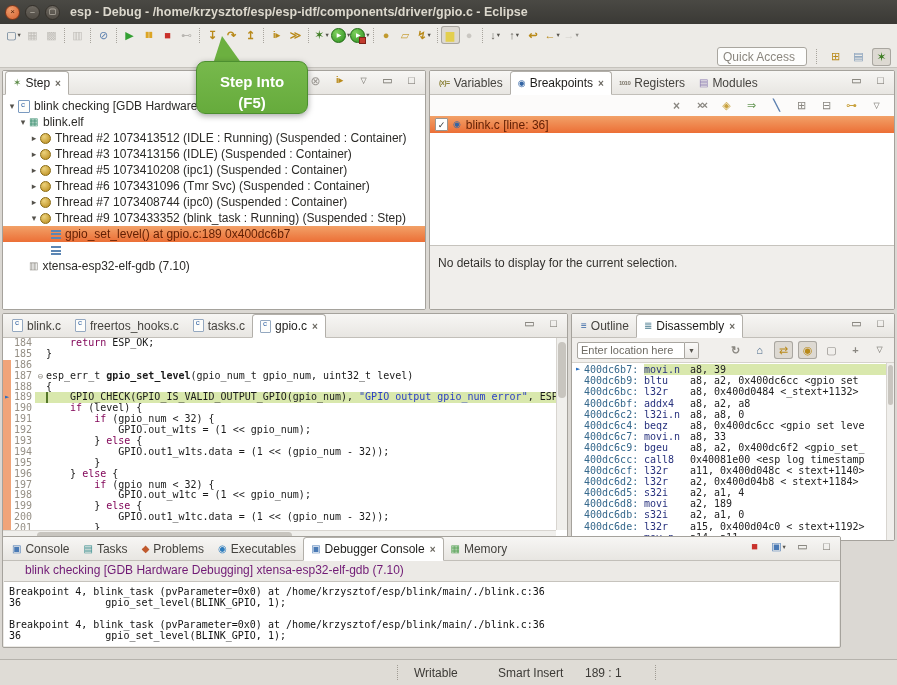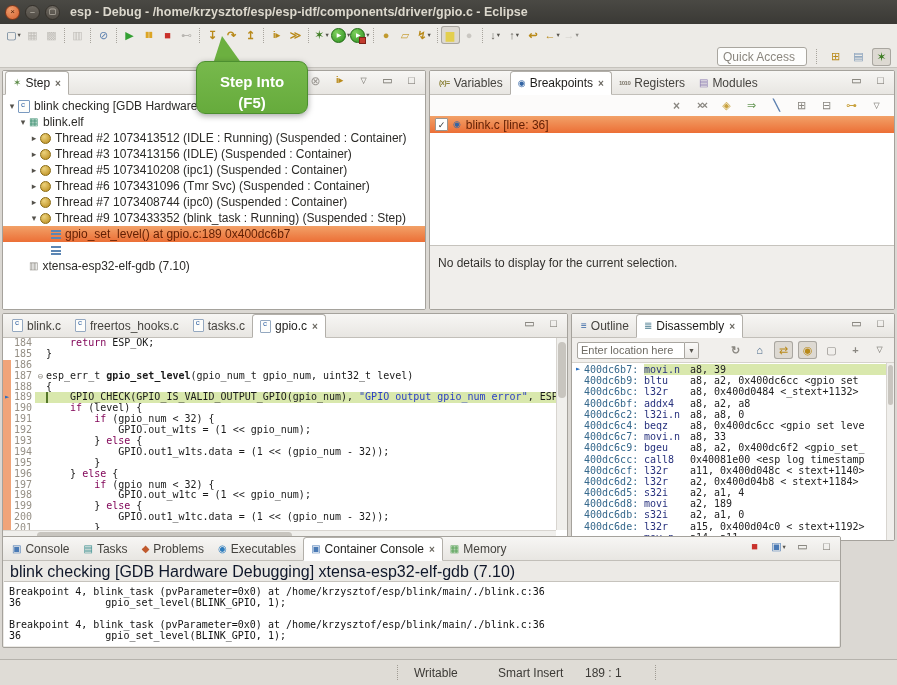--- a/index.html
+++ b/index.html
@@ -171,21 +171,21 @@
   .dar{width:12px;flex:none;font-size:7px;color:#2b70c0;text-align:center}
   .daddr{width:60px;flex:none;color:#35688c}
   .dhl{flex:1;display:flex;overflow:hidden}
   .dmn{width:46px;flex:none;color:#28327e}
   .dops{color:#222;flex:1;overflow:hidden}
   .dl.cur .dhl{background:var(--current_line,#d9e8ad)}
   .dvsb{position:absolute;top:49px;right:0;bottom:0;width:8px;background:#f0efec;border-left:1px solid #d8d5d0;box-sizing:border-box}
   .dvsb .thumb{position:absolute;top:2px;left:1px;right:1px;height:40px;background:#c8c5bf;border-radius:3px}
   
   #console-panel{left:2px;top:536px;width:839px;height:112px;background:#eceae6}
-  #console-proc{height:16px;font-size:16px;color:#0f172a;padding:2px 7px;white-space:nowrap}
+  #console-proc{height:16px;font-size:12px;color:#701a75;padding:2px 22px;white-space:nowrap}
   #console-out{position:absolute;left:1px;right:1px;top:44px;bottom:1px;background:#fff;border-top:1px solid #c6c3bd}
   #console-text{margin:4px 5px;font-family:"DejaVu Sans Mono",monospace;font-size:10px;line-height:11px;color:#111;white-space:pre}
   
   #statusbar{position:absolute;left:0;top:659px;width:897px;height:26px;background:#dfdcd6;
     border-top:1px solid #b6b3ad;box-sizing:border-box;font-size:12px;color:#3c3a36}
   .sb-item{position:absolute;top:6px;white-space:nowrap}
   .sbsep{position:absolute;top:5px;width:0;height:15px;border-left:1px dotted #a09c94}
   
   #tip{position:absolute;left:196px;top:61px;width:110px;height:51px;z-index:60;
     background:linear-gradient(#77b94c,#66ab3c);border:1px solid #4c8f2f;border-radius:9px;
@@ -621,21 +621,21 @@
         <div class="tab">
           <span class="gi ti i-problems"></span>
           <span class="tl">Problems</span>
         </div>
         <div class="tab">
           <span class="gi ti i-executables"></span>
           <span class="tl">Executables</span>
         </div>
         <div class="tab active">
           <span class="gi ti i-debugger-console"></span>
-          <span class="tl">Container Console</span>
+          <span class="tl">Debugger Console</span>
           <span class="tx">×</span>
         </div>
         <div class="tab">
           <span class="gi ti i-memory"></span>
           <span class="tl">Memory</span>
         </div>
       </div>
     <div id="console-actions" class="hicons">
         <span class="tbtn">
           <span class="gi g-terminate"></span>

